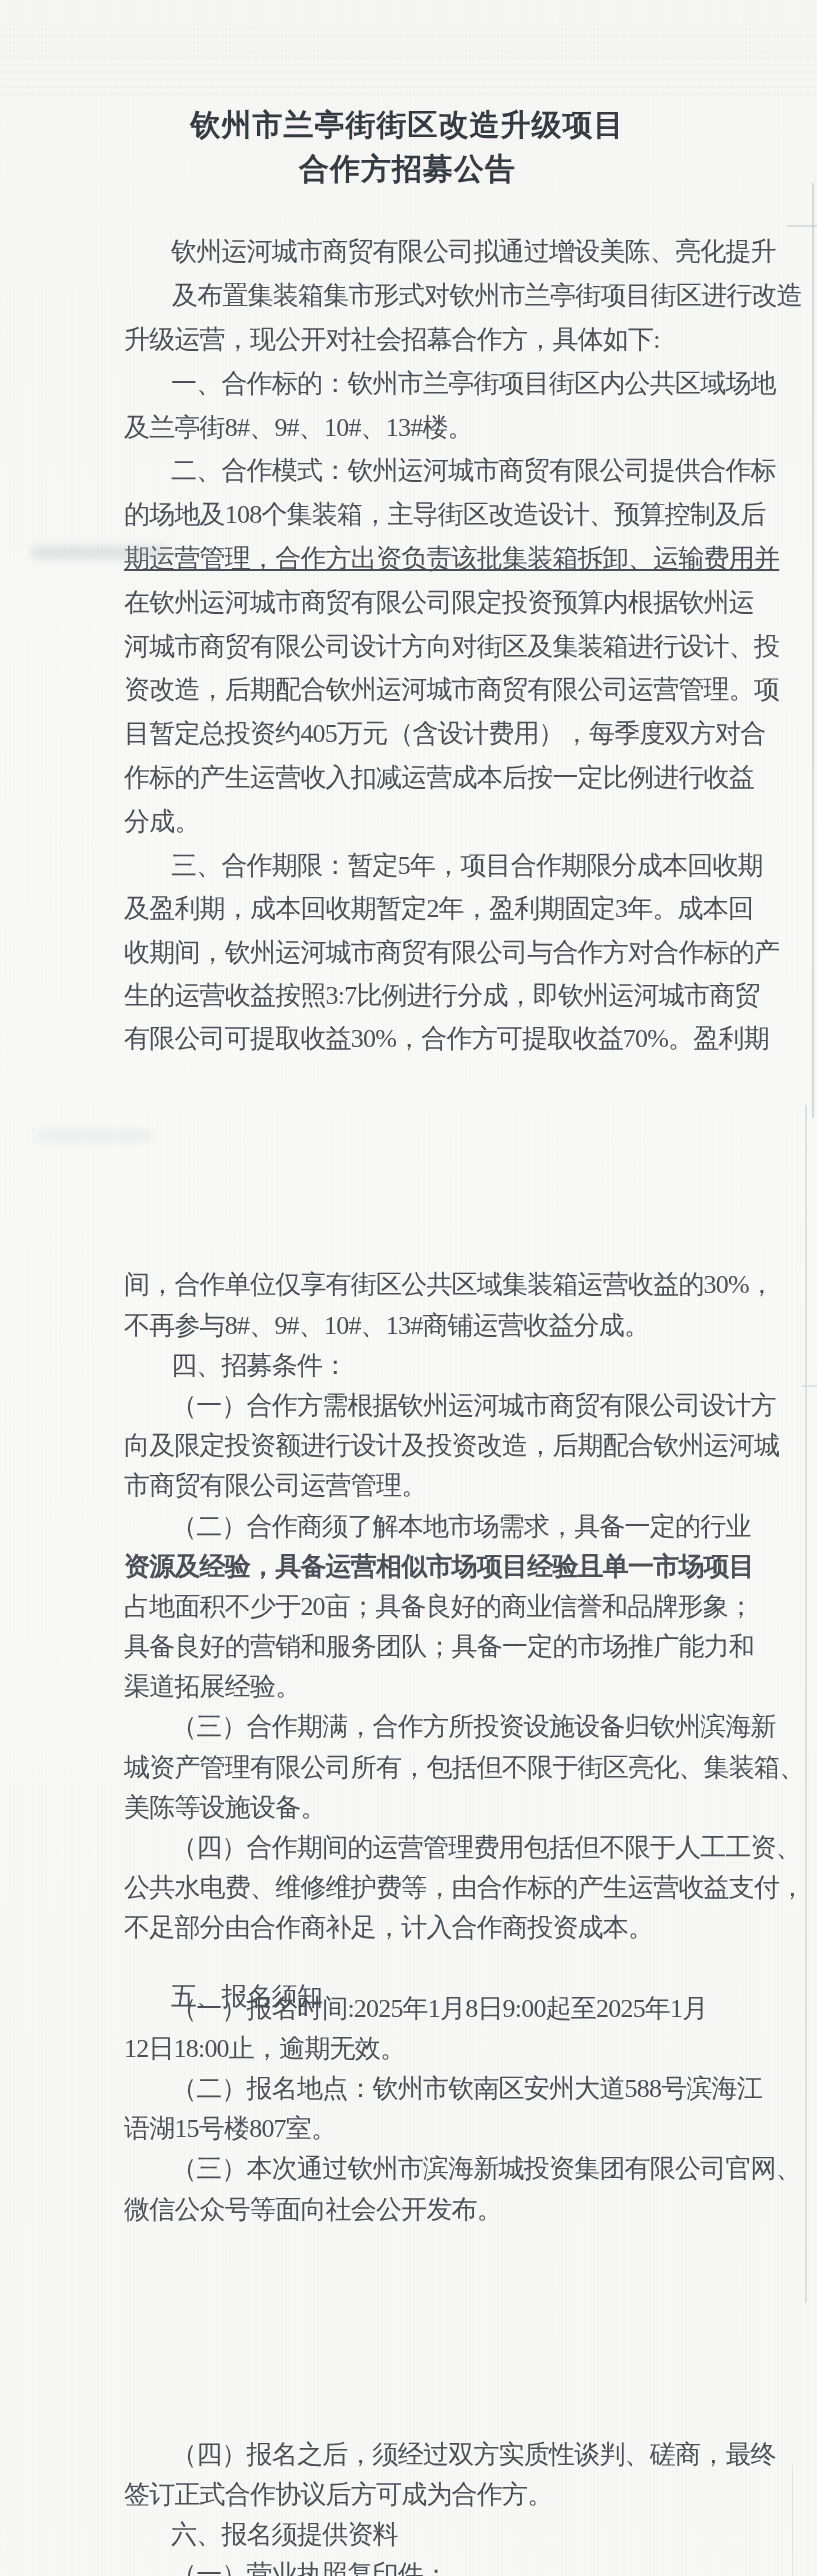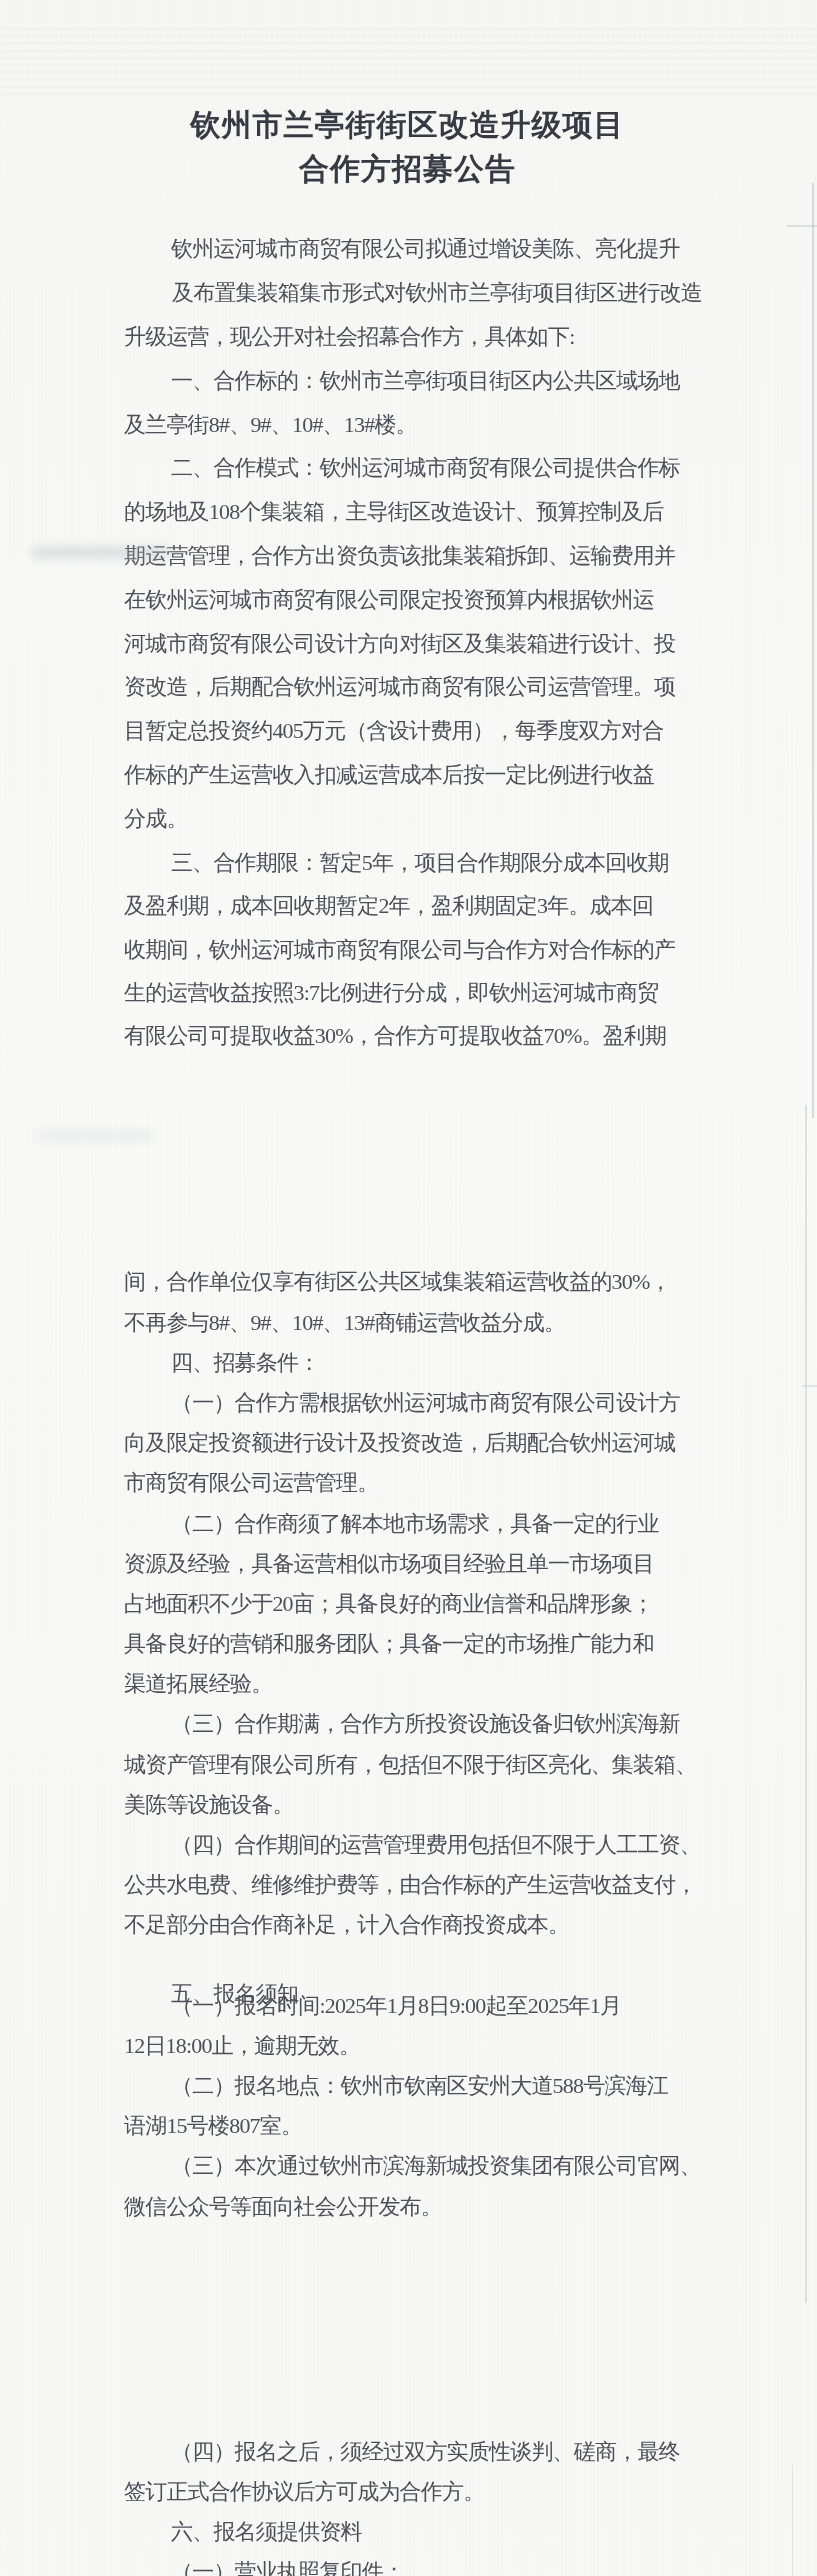--- a/index.html
+++ b/index.html
@@ -13,21 +13,21 @@
     overflow:hidden;
     font-family:"Liberation Serif","DejaVu Serif",serif;
     color:#4b4f58;
   }
   .noiseband{position:absolute;left:0;top:28px;width:818px;height:72px;
     background:repeating-linear-gradient(180deg, rgba(140,148,156,0.06) 0 2.1px, rgba(255,255,255,0) 2.1px 7.2px);
     filter:blur(1px);}
   .title{position:absolute;left:124px;width:567px;text-align:center;
     font-size:30px;font-weight:700;letter-spacing:1px;color:#363a42;white-space:nowrap;}
   #title1{top:105px;} #title2{top:149px;}
-  .line{position:absolute;left:124px;font-size:22px;letter-spacing:-0.8px;
+  .line{position:absolute;left:124px;font-size:26px;letter-spacing:-0.8px;
     white-space:nowrap;color:#4b4f58;}
   .line.indent{left:171px;}
   .artifact{position:absolute;}
   .edge1{left:812px;top:183px;width:1.5px;height:935px;background:#b9bdc2;opacity:.55;}
   .edge2{left:805px;top:1105px;width:1.5px;height:1198px;background:#c2c6ca;opacity:.5;}
   .edge3{left:792px;top:2465px;width:1px;height:185px;background:#cdd1d5;opacity:.5;}
   .dash1{left:787px;top:225px;width:30px;height:1.5px;background:#c4c8cc;opacity:.55;}
   .cornerline{left:802px;top:1385px;width:16px;height:1.5px;background:#c9cdd1;opacity:.5;}
   .smudge{left:31px;top:546px;width:139px;height:13.4px;background:#a9afb5;
     filter:blur(4.6px);opacity:.32;border-radius:7.2px;}
@@ -44,40 +44,40 @@
   <div class="title" id="title1">钦州市兰亭街街区改造升级项目</div>
 
   <div>
       <div class="line indent" style="top: 234px;">钦州运河城市商贸有限公司拟通过增设美陈、亮化提升</div>
       <div class="line" style="top: 278px; margin-left: 48px;">及布置集装箱集市形式对钦州市兰亭街项目街区进行改造</div>
       <div class="line" style="top: 322px;">升级运营，现公开对社会招幕合作方，具体如下:</div>
       <div class="line indent" style="top: 366px;">一、合作标的：钦州市兰亭街项目街区内公共区域场地</div>
       <div class="line" style="top: 410px;">及兰亭街8#、9#、10#、13#楼。</div>
       <div class="line indent" style="top: 453px;">二、合作模式：钦州运河城市商贸有限公司提供合作标</div>
       <div class="line" style="top: 497px;">的场地及108个集装箱，主导街区改造设计、预算控制及后</div>
-      <div class="line" style="top: 541px;">期运营管理，合作方出资负责该批集装箱拆卸、运输费用并</div>
+      <div class="line" style="top: 541px; text-decoration: underline;">期运营管理，合作方出资负责该批集装箱拆卸、运输费用并</div>
       <div class="line" style="top: 585px;">在钦州运河城市商贸有限公司限定投资预算内根据钦州运</div>
       <div class="line" style="top: 629px;">河城市商贸有限公司设计方向对街区及集装箱进行设计、投</div>
       <div class="line" style="top: 672px;">资改造，后期配合钦州运河城市商贸有限公司运营管理。项</div>
       <div class="line" style="top: 716px;">目暂定总投资约405万元（含设计费用），每季度双方对合</div>
       <div class="line" style="top: 760px;">作标的产生运营收入扣减运营成本后按一定比例进行收益</div>
       <div class="line" style="top: 804px;">分成。</div>
       <div class="line indent" style="top: 848px;">三、合作期限：暂定5年，项目合作期限分成本回收期</div>
       <div class="line" style="top: 891px;">及盈利期，成本回收期暂定2年，盈利期固定3年。成本回</div>
       <div class="line" style="top: 935px;">收期间，钦州运河城市商贸有限公司与合作方对合作标的产</div>
       <div class="line" style="top: 978px;">生的运营收益按照3:7比例进行分成，即钦州运河城市商贸</div>
       <div class="line" style="top: 1021px;">有限公司可提取收益30%，合作方可提取收益70%。盈利期</div>
       <div class="line" style="top: 1267px;">间，合作单位仅享有街区公共区域集装箱运营收益的30%，</div>
       <div class="line" style="top: 1308px;">不再参与8#、9#、10#、13#商铺运营收益分成。</div>
       <div class="line indent" style="top: 1348px;">四、招募条件：</div>
       <div class="line indent" style="top: 1388px;">（一）合作方需根据钦州运河城市商贸有限公司设计方</div>
       <div class="line" style="top: 1428px;">向及限定投资额进行设计及投资改造，后期配合钦州运河城</div>
       <div class="line" style="top: 1468px;">市商贸有限公司运营管理。</div>
       <div class="line indent" style="top: 1509px;">（二）合作商须了解本地市场需求，具备一定的行业</div>
-      <div class="line" style="top: 1549px;">资源及经验，具备运营相似市场项目经验且单一市场项目</div>
+      <div class="line" style="top: 1549px; font-weight: bold;">资源及经验，具备运营相似市场项目经验且单一市场项目</div>
       <div class="line" style="top: 1589px;">占地面积不少于20亩；具备良好的商业信誉和品牌形象；</div>
       <div class="line" style="top: 1629px;">具备良好的营销和服务团队；具备一定的市场推广能力和</div>
       <div class="line" style="top: 1669px;">渠道拓展经验。</div>
       <div class="line indent" style="top: 1709px;">（三）合作期满，合作方所投资设施设备归钦州滨海新</div>
       <div class="line" style="top: 1750px;">城资产管理有限公司所有，包括但不限于街区亮化、集装箱、</div>
       <div class="line" style="top: 1790px;">美陈等设施设备。</div>
       <div class="line indent" style="top: 1830px;">（四）合作期间的运营管理费用包括但不限于人工工资、</div>
       <div class="line" style="top: 1870px;">公共水电费、维修维护费等，由合作标的产生运营收益支付，</div>
       <div class="line" style="top: 1910px;">不足部分由合作商补足，计入合作商投资成本。</div>
       <div class="line indent" style="top: 1951px; margin-top: 28px;">五、报名须知</div>

